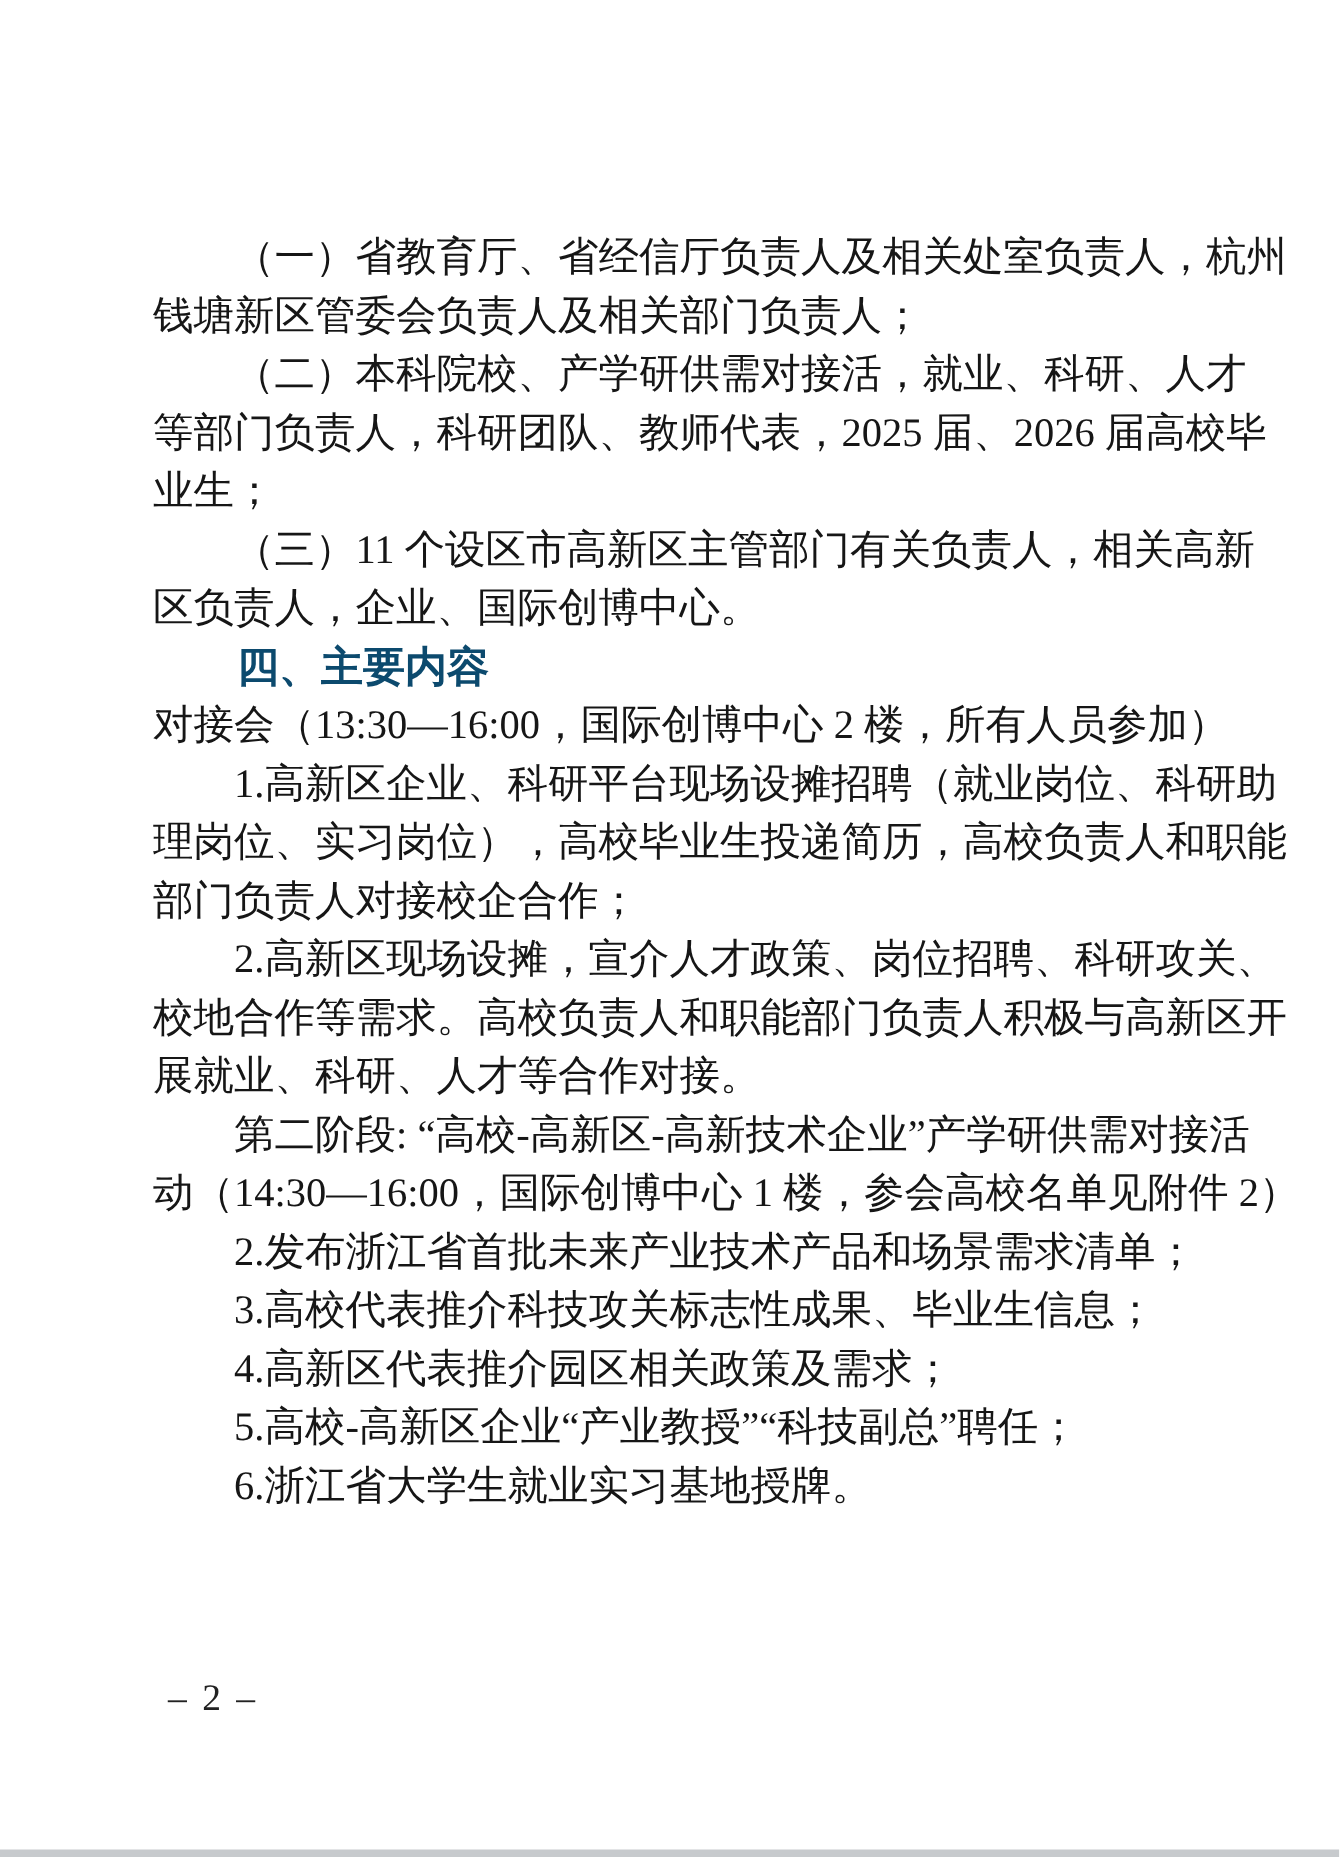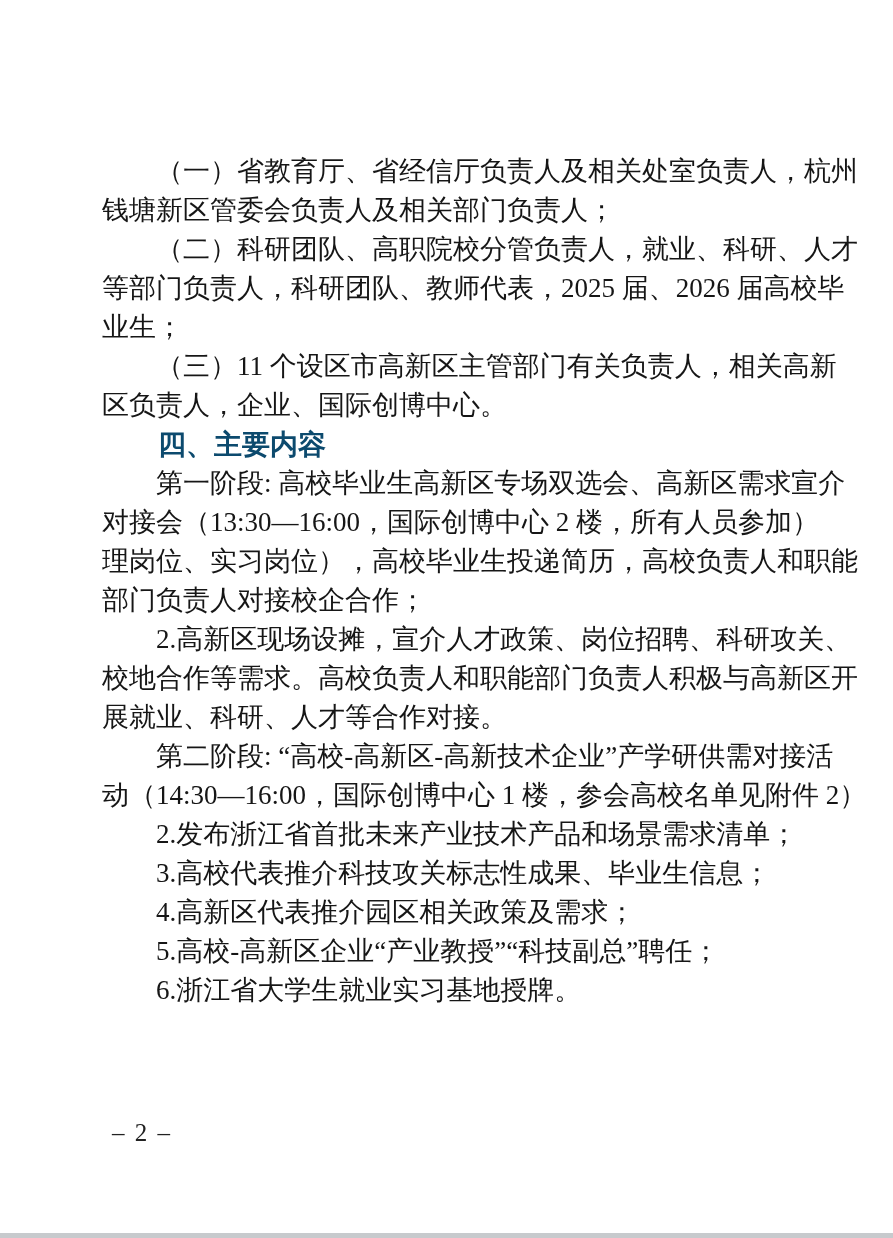--- a/index.html
+++ b/index.html
@@ -61,32 +61,32 @@
 </style>
 </head>
 <body>
 
 <div class="page">
   <div class="content">
 
     <p class="line just indent">（一）省教育厅、省经信厅负责人及相关处室负责人，杭州</p>
     <p class="line end">钱塘新区管委会负责人及相关部门负责人；</p>
 
-    <p class="line just indent">（二）科研团队、高职院校分管负责人，就业、科研、人才</p>
+    <p class="line just indent">（二）本科院校、产学研供需对接活，就业、科研、人才</p>
     <p class="line just">等部门负责人，科研团队、教师代表，2025 届、2026 届高校毕</p>
     <p class="line end">业生；</p>
 
     <p class="line just indent">（三）11 个设区市高新区主管部门有关负责人，相关高新</p>
     <p class="line end">区负责人，企业、国际创博中心。</p>
 
     <p class="line end indent heading">四、主要内容</p>
 
-    <p class="line just indent">第一阶段: 高校毕业生高新区专场双选会、高新区需求宣介</p>
     <p class="line end">对接会（13:30—16:00，国际创博中心 2 楼，所有人员参加）</p>
 
+    <p class="line just indent">1.高新区企业、科研平台现场设摊招聘（就业岗位、科研助</p>
     <p class="line just">理岗位、实习岗位），高校毕业生投递简历，高校负责人和职能</p>
     <p class="line end">部门负责人对接校企合作；</p>
 
     <p class="line just indent">2.高新区现场设摊，宣介人才政策、岗位招聘、科研攻关、</p>
     <p class="line just">校地合作等需求。高校负责人和职能部门负责人积极与高新区开</p>
     <p class="line end">展就业、科研、人才等合作对接。</p>
 
     <p class="line just indent">第二阶段: “高校-高新区-高新技术企业”产学研供需对接活</p>
     <p class="line end">动（14:30—16:00，国际创博中心 1 楼，参会高校名单见附件 2）</p>
 

